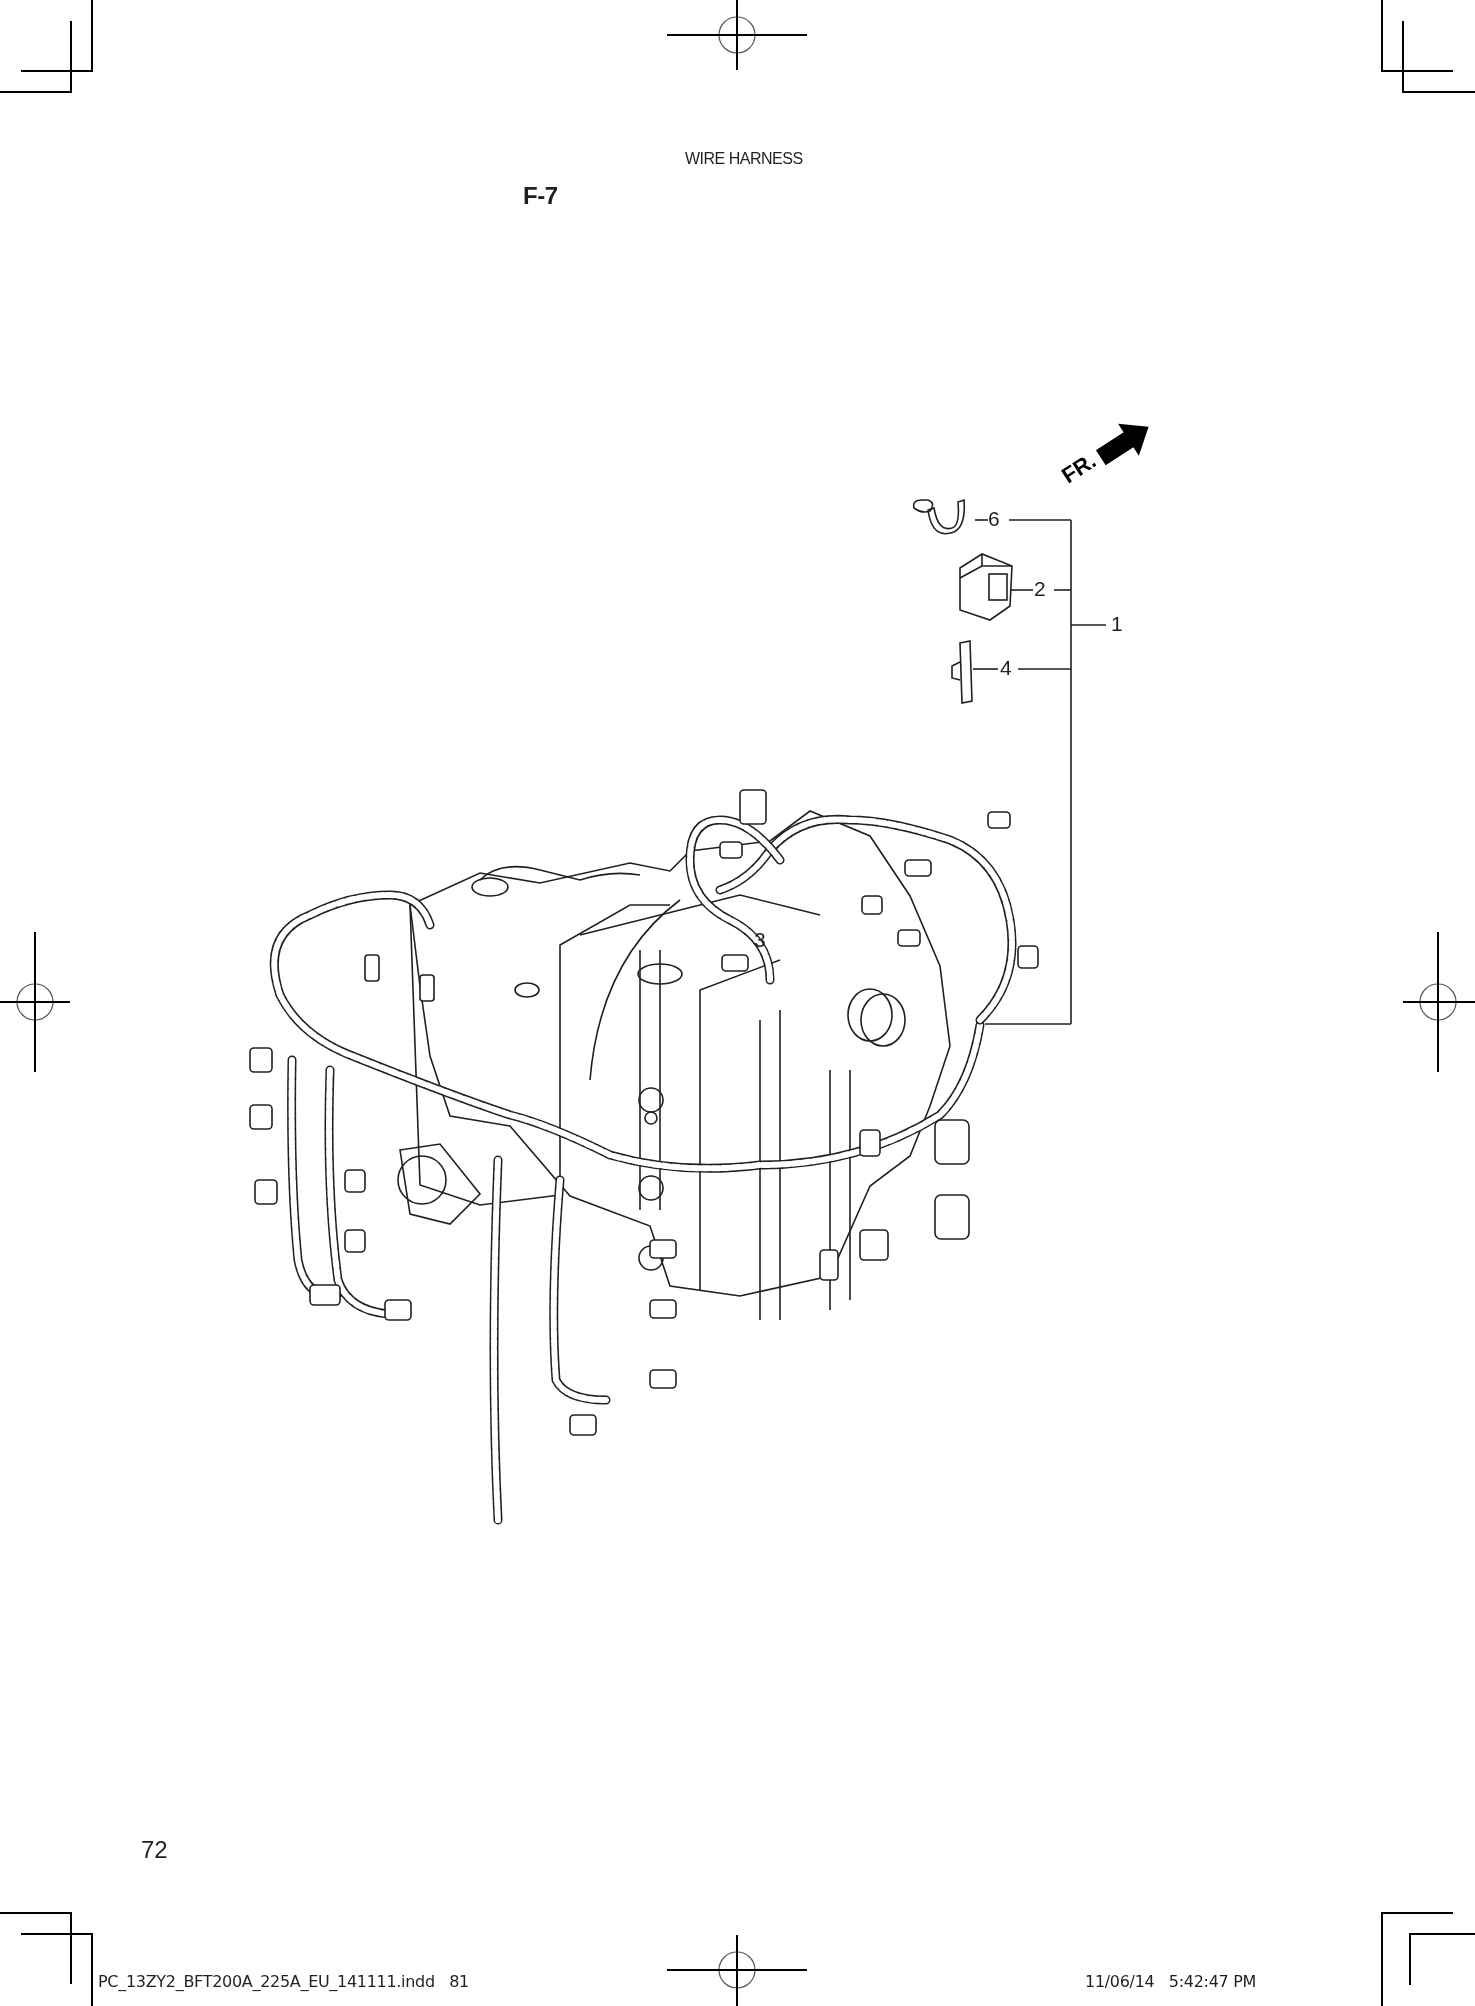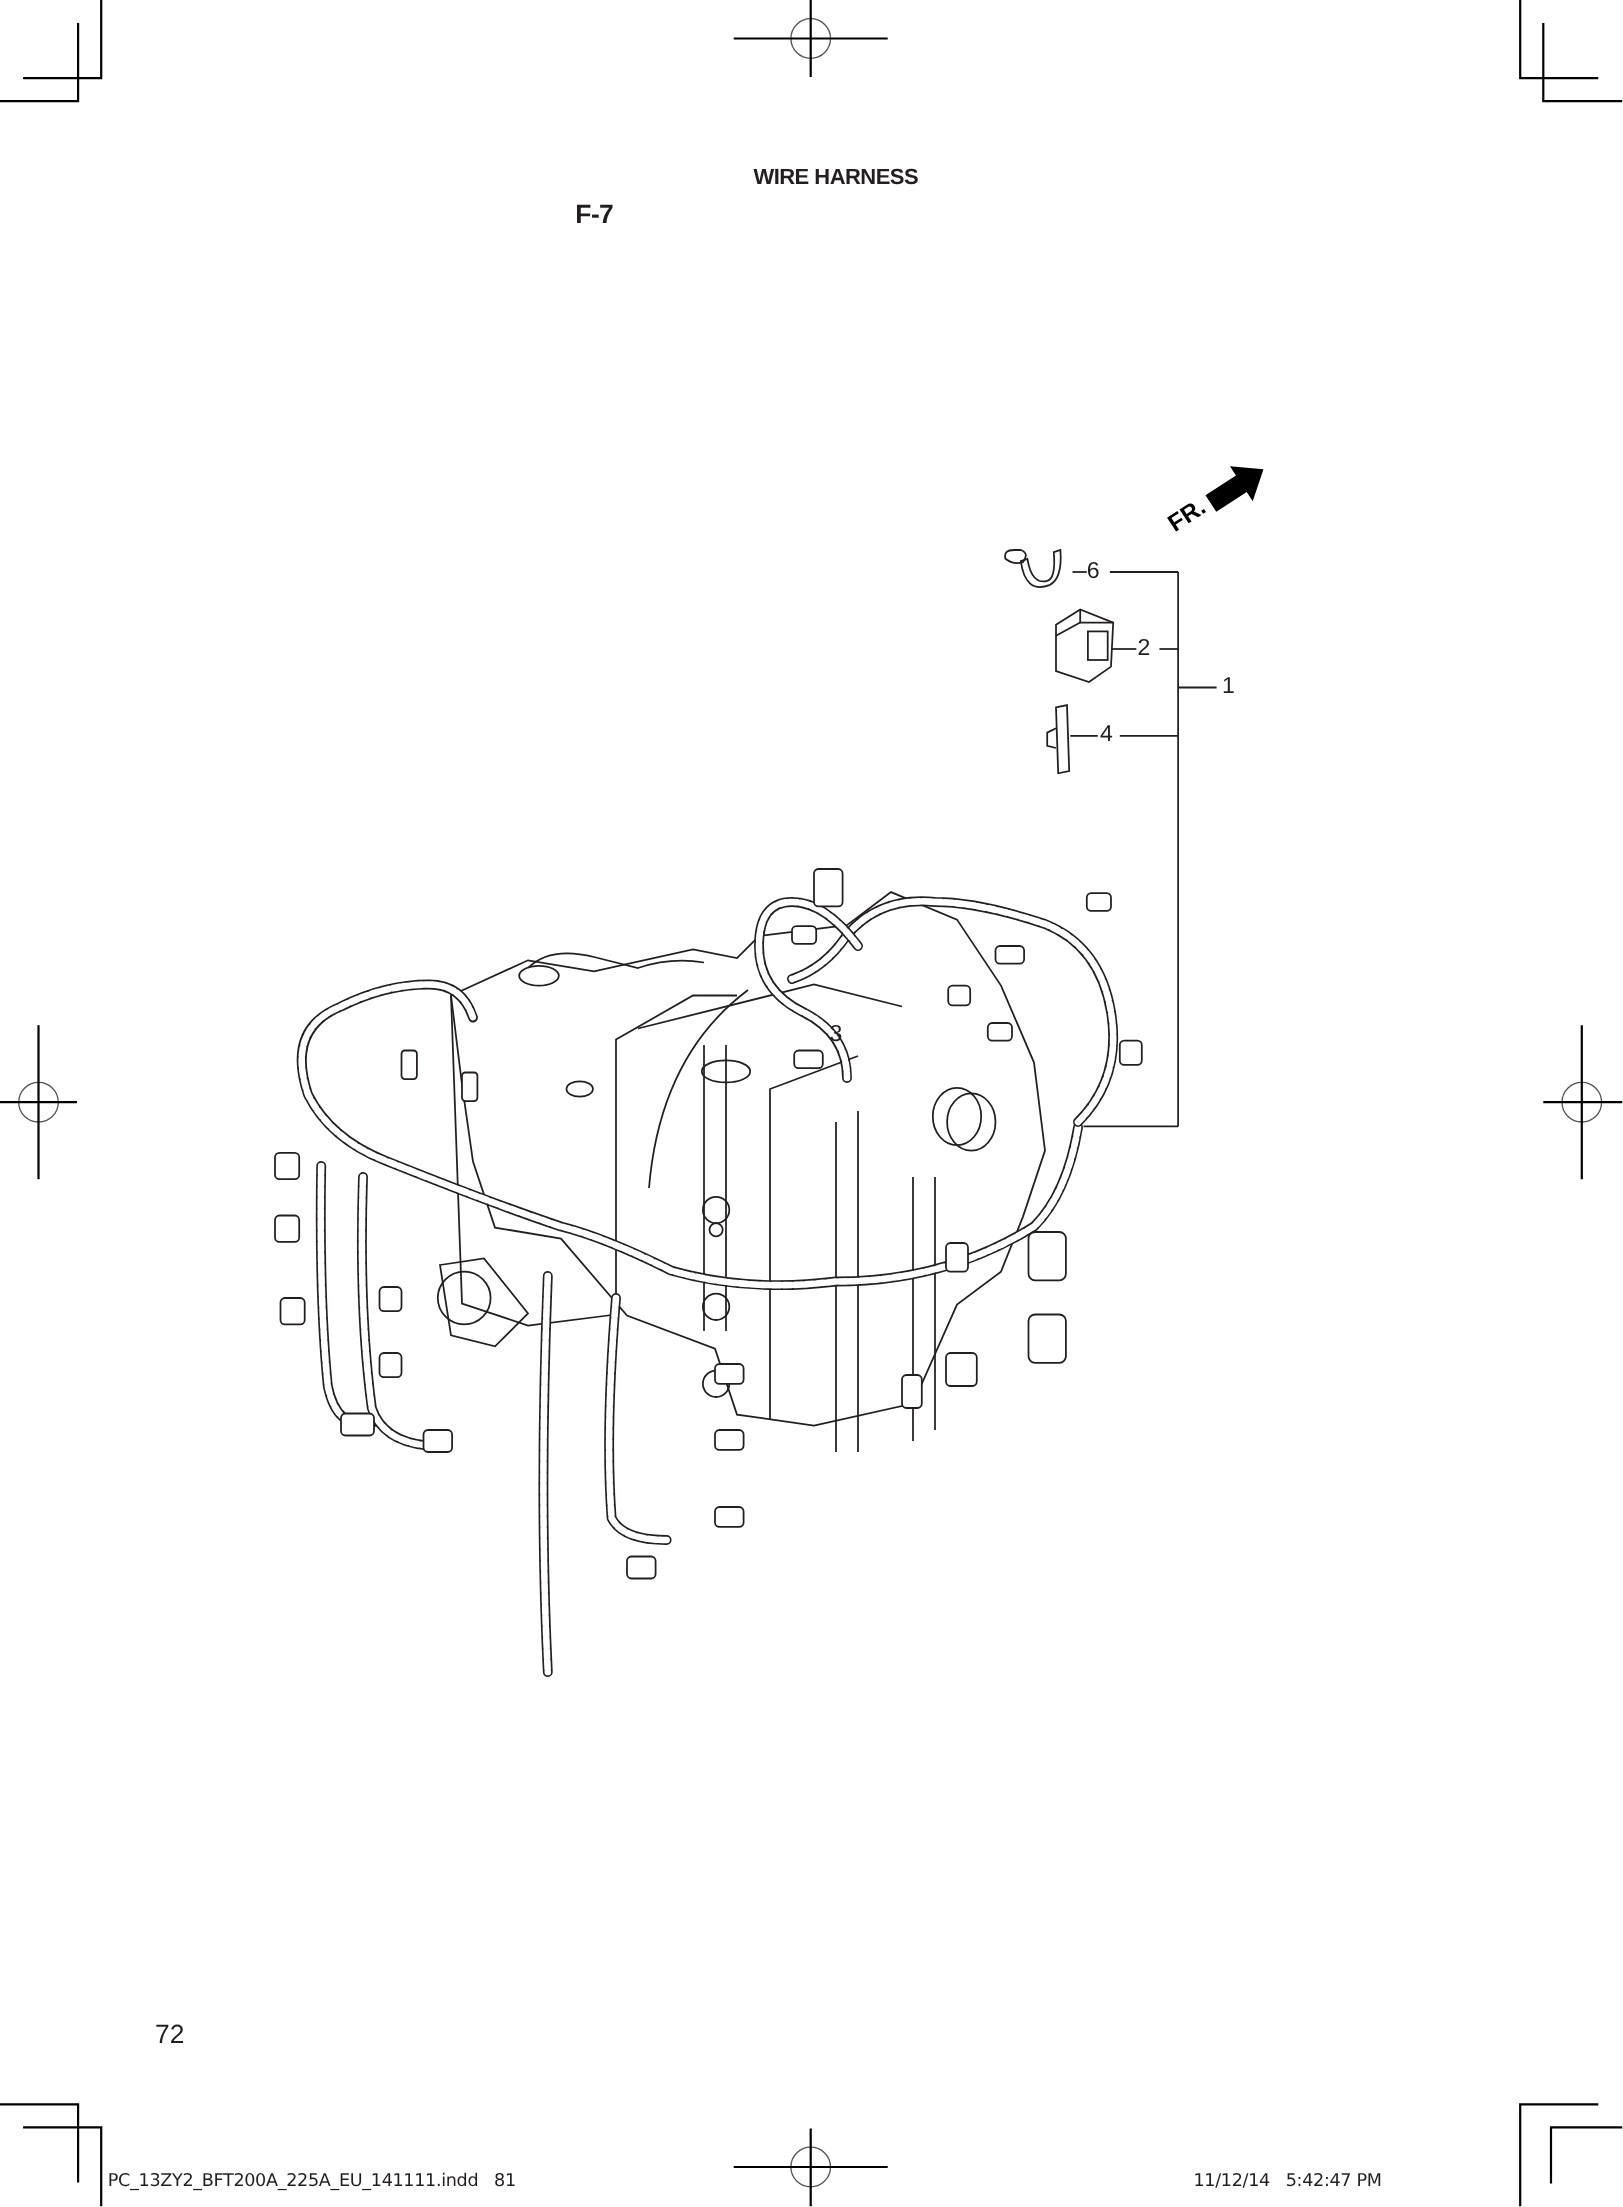--- a/index.html
+++ b/index.html
@@ -1,19 +1,19 @@
 <!DOCTYPE html>
 <html><head>
 <meta charset="utf-8">
 <style>
   html, body { margin:0; padding:0; background:#ffffff; }
   body { width:1475px; height:2006px; position:relative; overflow:hidden; font-family:"Liberation Sans", sans-serif; color:#231f20; }
   .abs { position:absolute; }
   .title-code { left:523px; top:150px; font-size:24px; font-weight:bold; letter-spacing:-0.5px;margin-top:32px; }
-  .title-name { left:685px; top:150px; font-size:20px; font-weight:bold; letter-spacing:-0.5px; }
+  .title-name { left:685px; top:150px; font-size:16px; font-weight:normal; letter-spacing:-0.5px; }
   .page-number { left:141px; top:1836px; font-size:24px; }
   .footer-file { left:98px; top:1972px; font-size:16px; font-family:"DejaVu Sans", sans-serif; letter-spacing:-0.3px; }
   .footer-date { left:1085px; top:1972px; font-size:16px; font-family:"DejaVu Sans", sans-serif; letter-spacing:-0.3px; }
   .callout { font-size:21px; font-family:"Liberation Sans", sans-serif; color:#231f20; }
   svg { position:absolute; left:0; top:0; }
   .ln { stroke:#231f20; stroke-width:1.6; fill:none; }
   .thk { stroke:#000; stroke-width:2; fill:none; }
   .reg { stroke:#555; stroke-width:1.2; fill:none; }
   .harness { stroke:#231f20; stroke-width:9; fill:none; stroke-linecap:round; stroke-linejoin:round; }
   .harness-in { stroke:#ffffff; stroke-width:6; fill:none; stroke-linecap:round; stroke-linejoin:round; stroke-dasharray:7 3; }
@@ -188,13 +188,13 @@
 
 <div class="abs callout" style="left:988px;top:507px;">6</div>
 <div class="abs callout" style="left:1034px;top:577px;">2</div>
 <div class="abs callout" style="left:1111px;top:612px;">1</div>
 <div class="abs callout" style="left:1000px;top:656px;">4</div>
 <div class="abs callout" style="left:754px;top:928px;">3</div>
 
 <div class="abs page-number">72</div>
 
 <div class="abs footer-file" style="white-space:pre;">PC_13ZY2_BFT200A_225A_EU_141111.indd   81</div>
-<div class="abs footer-date" style="white-space:pre;">11/12/14   5:42:47 PM</div>
+<div class="abs footer-date" style="white-space:pre;">11/06/14   5:42:47 PM</div>
 
 </body></html>

